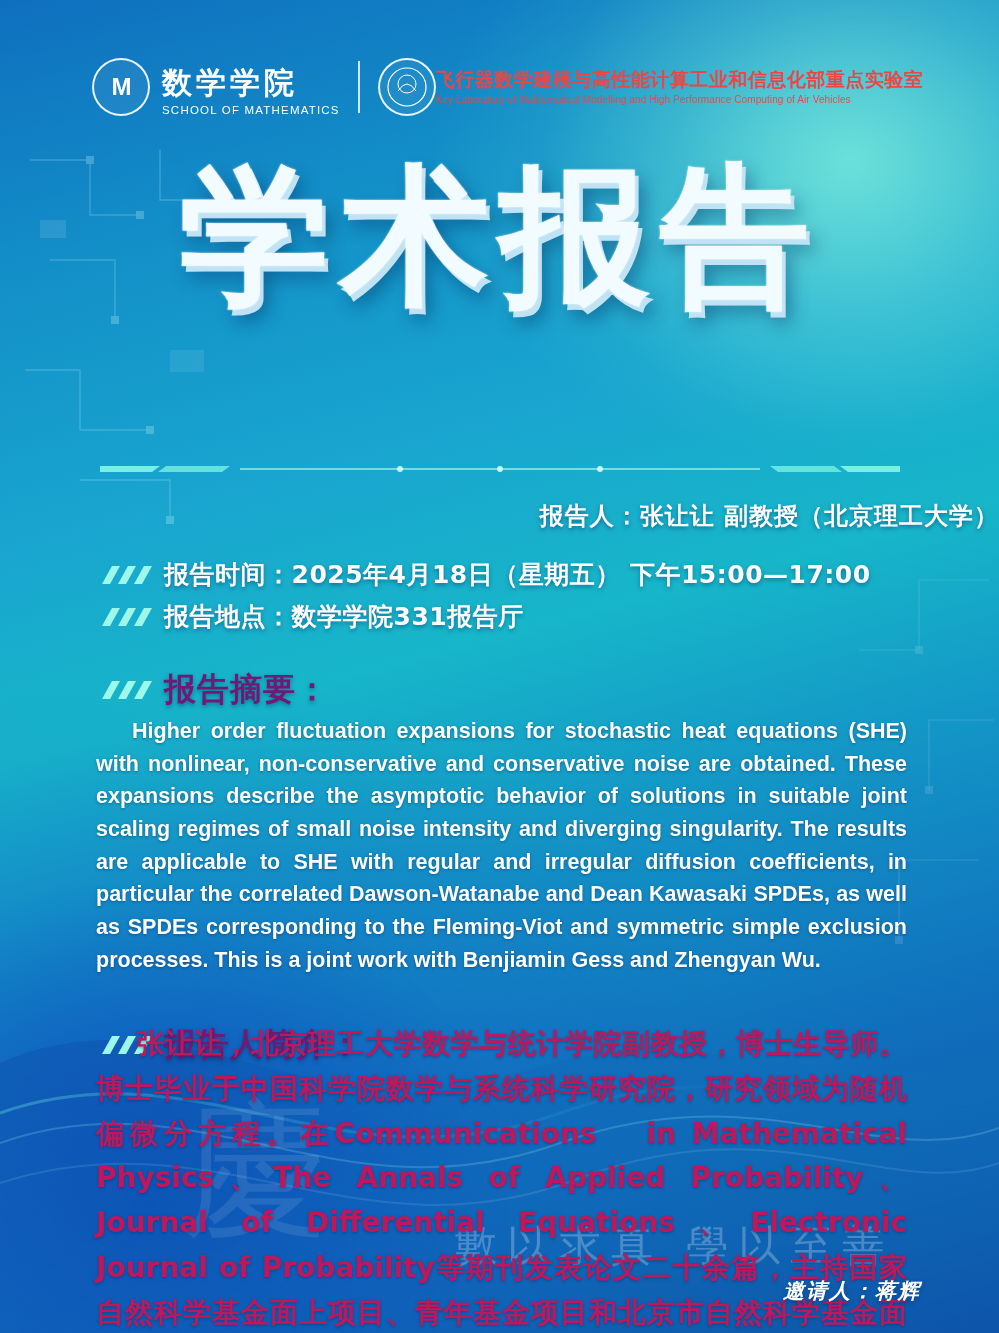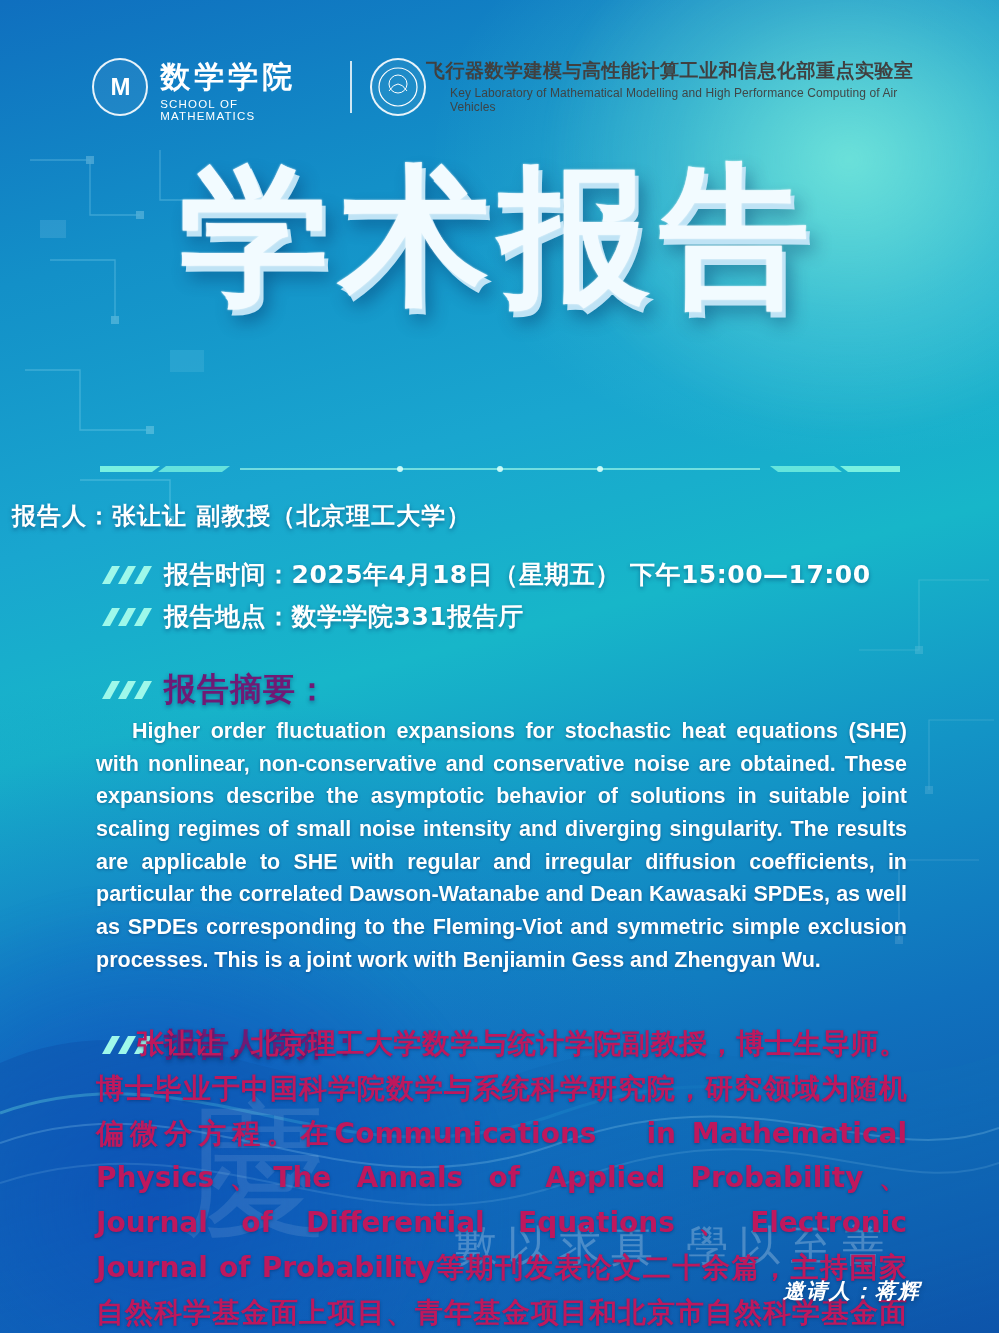--- a/index.html
+++ b/index.html
@@ -43,23 +43,23 @@
   
   .header{position:absolute;top:52px;left:92px;right:70px;height:70px;display:flex;align-items:center;}
   .logo-badge{width:54px;height:54px;border-radius:50%;border:2px solid rgba(255,255,255,.9);
     display:flex;align-items:center;justify-content:center;color:#fff;font-size:8px;text-align:center;line-height:1.05;
     background:rgba(255,255,255,0.06);}
   .logo-badge .m{font-size:24px;font-weight:bold;letter-spacing:-1px;}
   .sch-text{margin-left:12px;color:#fff;}
   .sch-cn{font-size:30px;font-weight:bold;letter-spacing:4px;line-height:1;font-family:"DejaVu Sans",sans-serif;margin-top:10px;}
   .sch-en{font-size:11.5px;letter-spacing:1.2px;margin-top:6px;}
   .vdiv{width:2px;height:52px;background:rgba(255,255,255,.8);margin:0 18px;}
-  .lab-text{color:#404040;}
+  .lab-text{color:#ef4444;}
   .lab-cn{font-size:19px;font-weight:bold;letter-spacing:.5px;line-height:1.1;font-family:"DejaVu Sans",sans-serif;}
-  .lab-en{font-size:12px;letter-spacing:.1px;margin-top:5px;opacity:.95;margin-left:24px;}
+  .lab-en{font-size:10px;letter-spacing:.1px;margin-top:5px;opacity:.95;}
 
   
   .maintitle{
     position:absolute;top:138px;left:0;right:0;text-align:center;
     font-family:"DejaVu Sans",sans-serif;
     font-size:150px;font-weight:bold;letter-spacing:10px;
     color:#f2fbff;
     text-shadow:
       0 0 2px #ffffff,
       4px 6px 0 #bfe3f5,
@@ -71,21 +71,21 @@
   
   .entitle{
     position:absolute;top:375px;left:70px;right:70px;text-align:center;
     color:#ffffff;font-size:27.5px;font-weight:bold;line-height:1.42;
     text-shadow:0 2px 5px rgba(0,45,95,.55);
     letter-spacing:.2px;
   }
   .rule{position:absolute;top:462px;left:100px;right:100px;height:22px;}
 
   .speaker{
-    position:absolute;top:500px;left:0;right:0;text-align:left;color:#fff;
+    position:absolute;top:500px;left:0;right:0;text-align:right;color:#fff;
     font-size:24px;font-weight:bold;letter-spacing:1px;
     font-family:"DejaVu Sans",sans-serif;
     text-shadow:0 2px 4px rgba(0,40,90,.5);
     padding-left:12px;
   }
 
   .row{position:absolute;display:flex;align-items:center;color:#fff;}
   .slashes{display:inline-block;width:54px;height:22px;margin-right:10px;flex:none;}
   .rowtext{font-size:25px;font-weight:bold;font-family:"DejaVu Sans",sans-serif;
     letter-spacing:.5px;text-shadow:0 2px 4px rgba(0,40,90,.45);}

